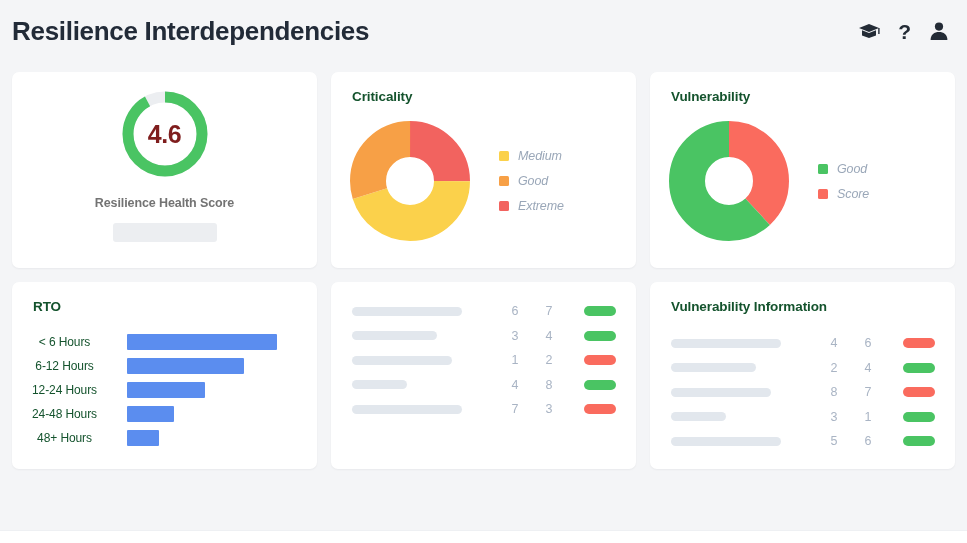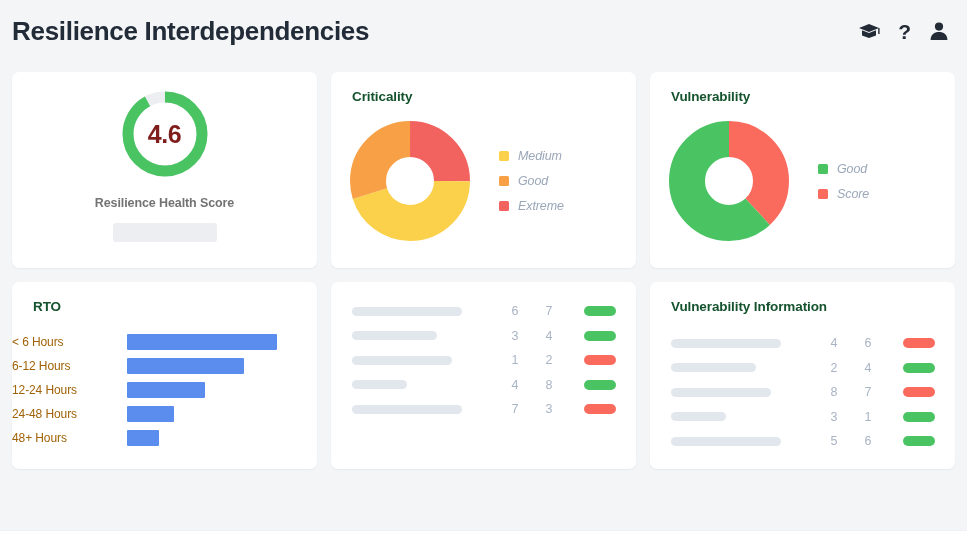--- a/index.html
+++ b/index.html
@@ -111,22 +111,22 @@
   }
 
   
   .rto-body { padding: 16px 0 0 0; }
   .rto-row {
     display: flex; align-items: center;
     height: 24px; margin-bottom: 0px;
   }
   .rto-label {
     width: 115px; flex: 0 0 auto;
-    text-align: left; padding-right: 10px;
-    font-size: 12px; color: #a16207; letter-spacing: -0.1px;
+    text-align: center; padding-right: 10px;
+    font-size: 12px; color: #14532d; letter-spacing: -0.1px;
   }
   .rto-bar { height: 16px; background: #5b8def; border-radius: 1px; }
 
   
   .table-body { padding: 17px 0 0 0; }
   .trow {
     display: flex; align-items: center;
     height: 24.5px;
     padding: 0 20px 0 21px;
   }

